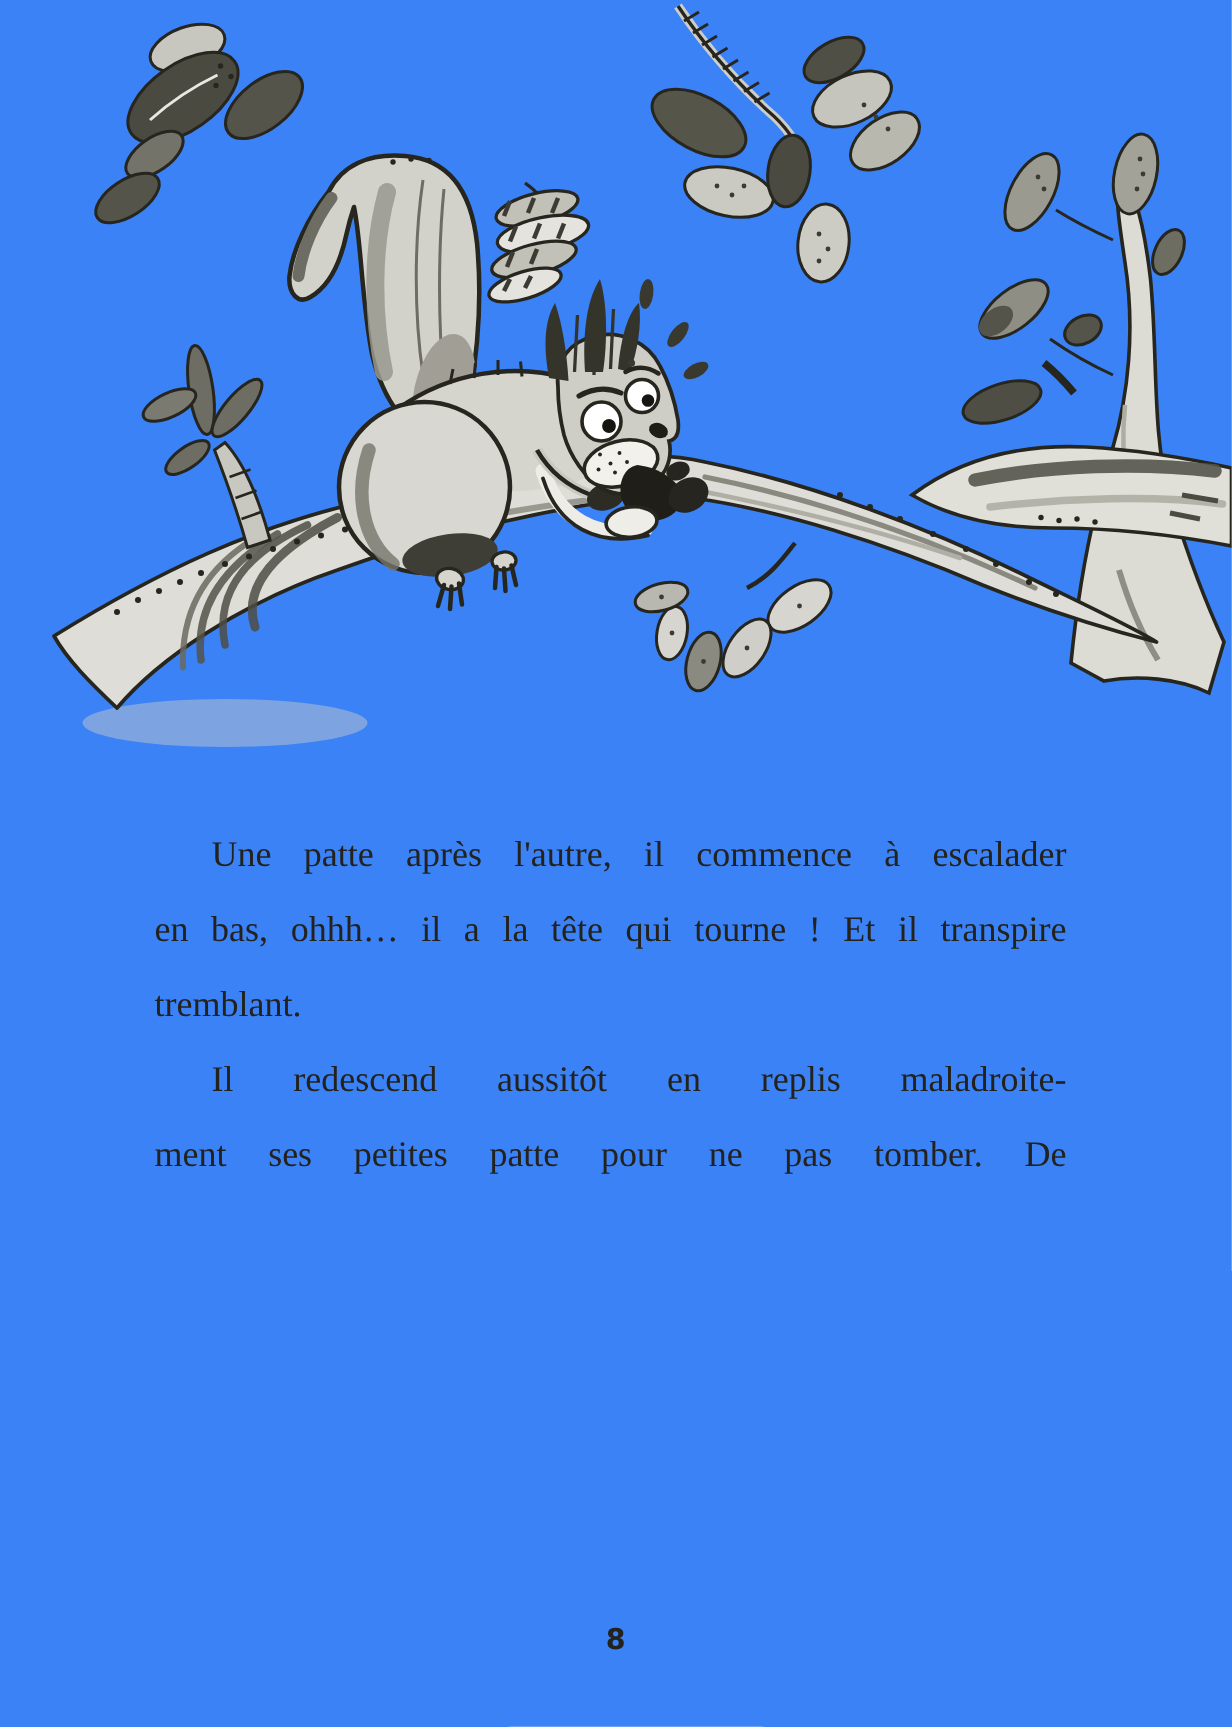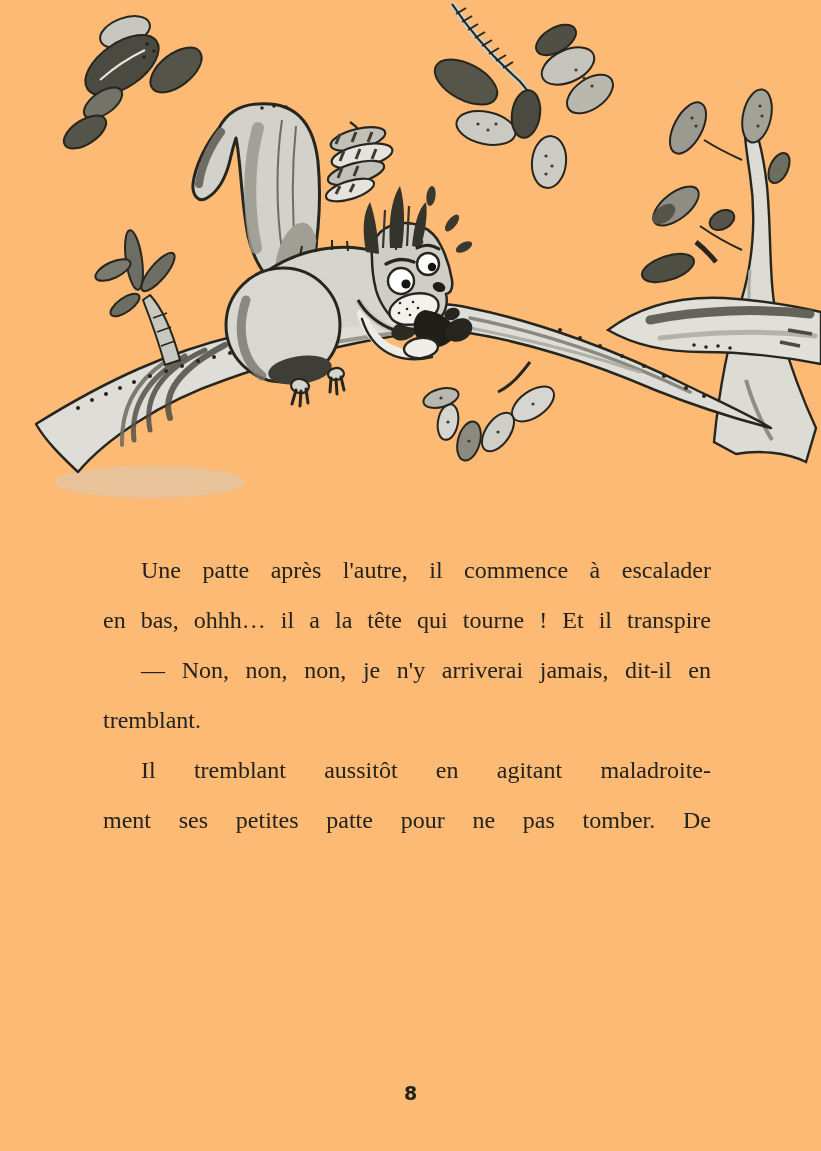--- a/index.html
+++ b/index.html
@@ -1,18 +1,18 @@
 <!DOCTYPE html>
 <html><head>
 <meta charset="utf-8">
 <style>
   html,body{margin:0;padding:0;}
   body{width:821px;height:1151px;background:#ffffff;position:relative;
        font-family:"Liberation Serif", serif;}
-  .page{position:absolute;inset:0;background:#fdba74;overflow:hidden;}
+  .page{position:absolute;inset:0;background:#3b82f6;overflow:hidden;}
   .illo{position:absolute;top:0;left:0;}
   .textblock{position:absolute;left:103px;top:545px;width:608px;}
   .line{font-size:24px;line-height:50px;color:#23221d;
         text-align:justify;text-align-last:justify;}
   .line.end{text-align-last:left;}
   .line.indent{text-indent:38px;}
   .pagenum{position:absolute;top:1082px;left:0;width:100%;text-align:center;
            font-family:"DejaVu Sans", sans-serif;font-weight:bold;
            font-size:19px;color:#23221d;}
 </style>
@@ -280,21 +280,20 @@
         <ellipse cx="452" cy="223" rx="4.5" ry="10" transform="rotate(38 452 223)"></ellipse>
         <ellipse cx="464" cy="247" rx="4.5" ry="9" transform="rotate(62 464 247)"></ellipse>
         <circle cx="421" cy="242" r="2.4"></circle>
       </g>
     </g>
   </svg>
 
   <div class="textblock">
     <div class="line indent">Une patte après l'autre, il commence à escalader</div>
     <div class="line">en bas, ohhh… il a la tête qui tourne ! Et il transpire</div>
-    <div class="line indent">— Non, non, non, je n'y arriverai jamais, dit-il en</div>
     <div class="line end">tremblant.</div>
-    <div class="line indent">Il tremblant aussitôt en agitant maladroite-</div>
+    <div class="line indent">Il redescend aussitôt en replis maladroite-</div>
     <div class="line">ment ses petites patte pour ne pas tomber. De</div>
   </div>
 
   <div class="pagenum">8</div>
 
 </div>
 
 </body></html>

